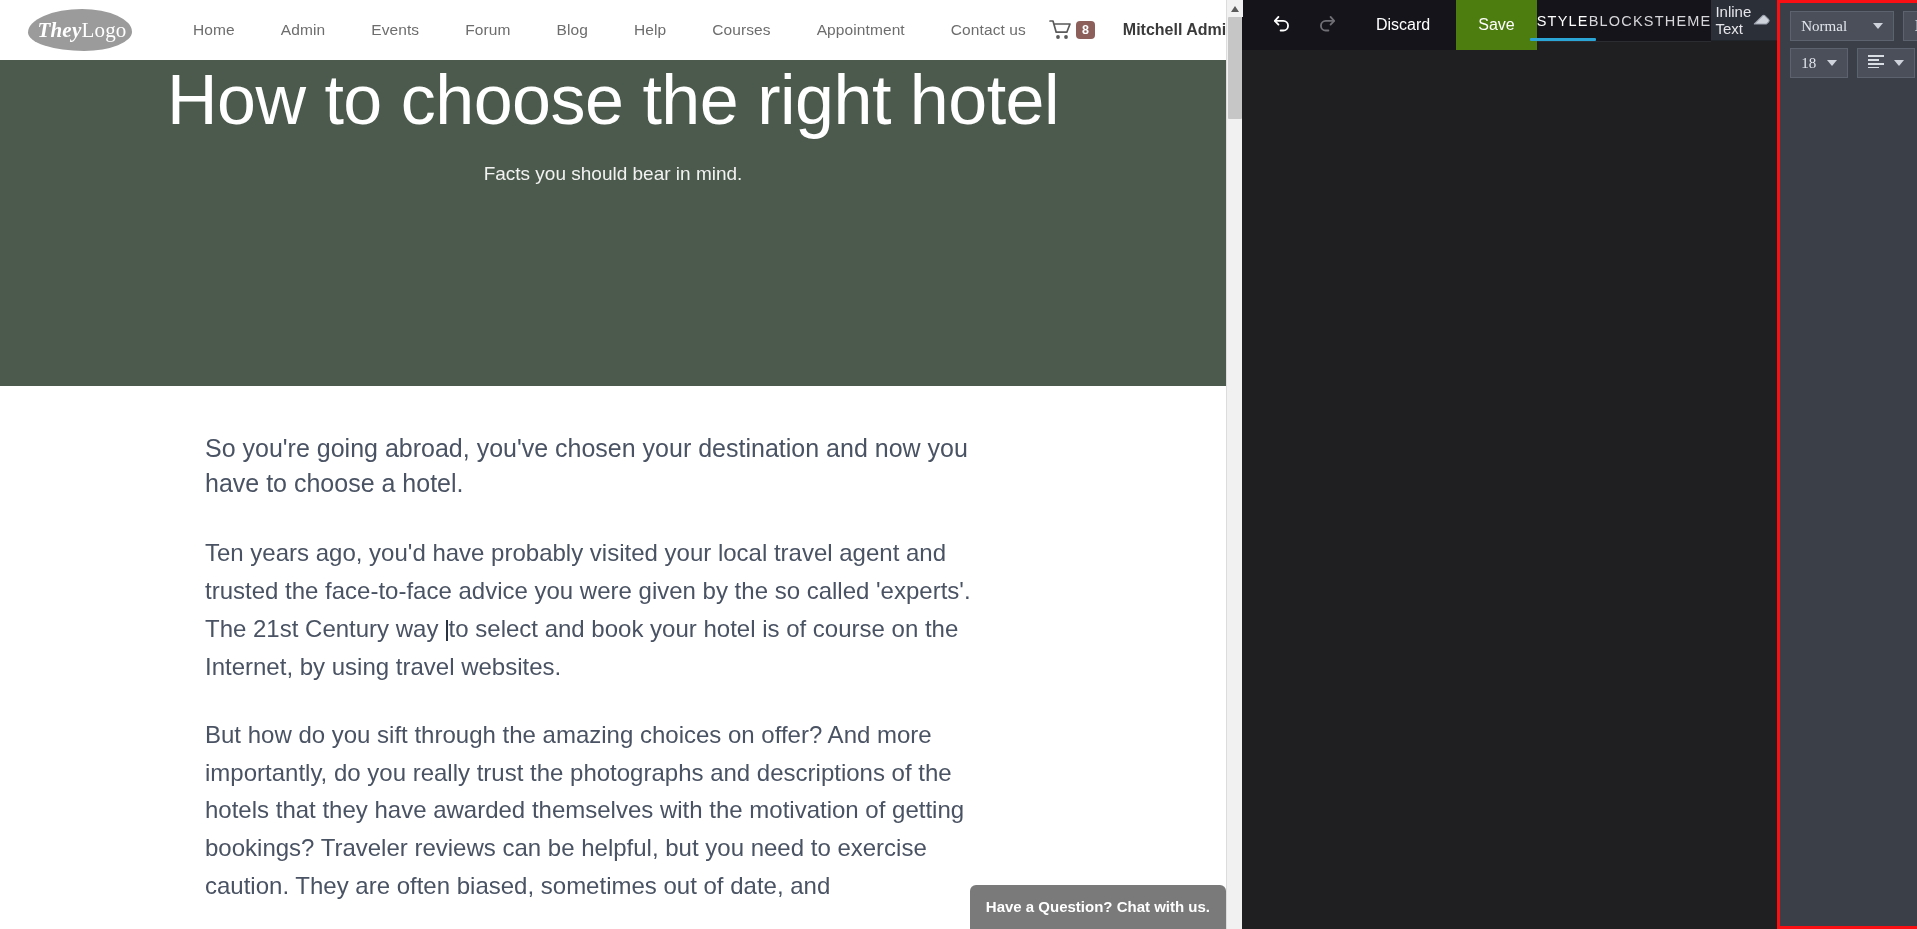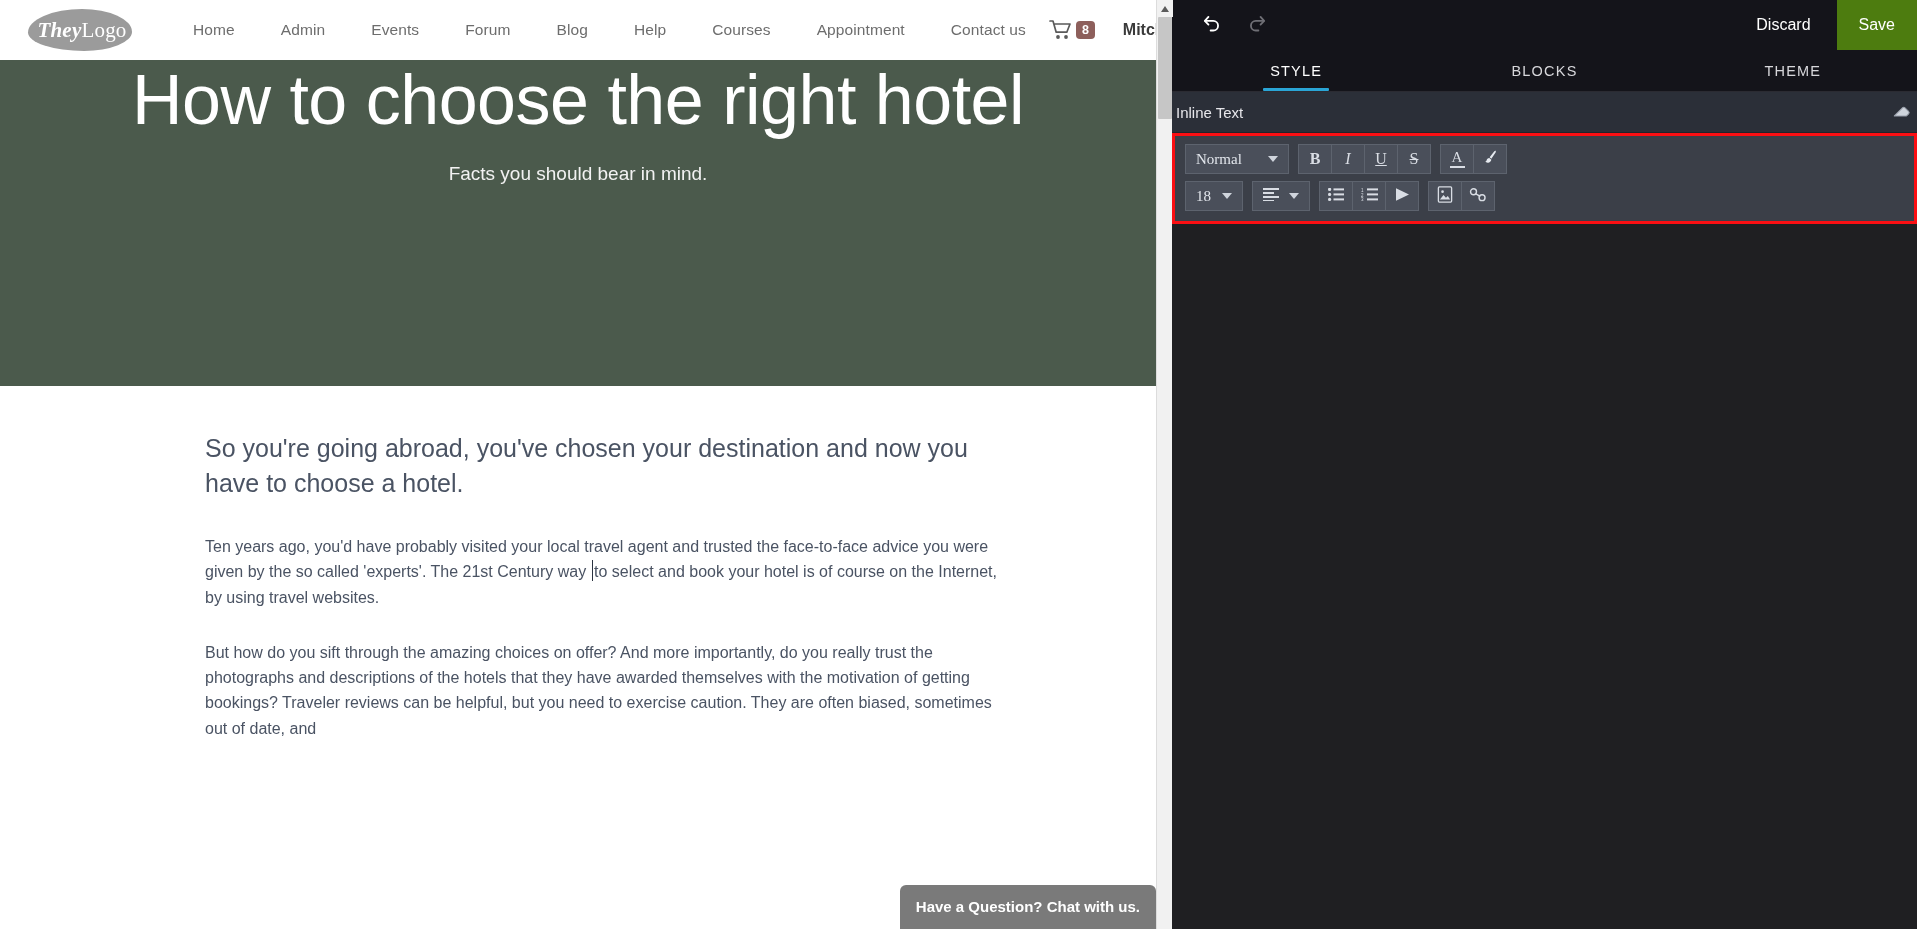--- a/index.html
+++ b/index.html
@@ -86,21 +86,21 @@
     letter-spacing: -0.5px; line-height: 1.15; text-align: center;
   }
   .hero-sub {
     color: #f2f2f2; font-size: 19px; font-weight: 300;
     margin-top: 22px; text-align: center;
   }
 
   
   .article { padding: 45px 0 0 205px; width: 1020px; }
   .article p {
-    color: #4a5363; font-size: 16px; line-height: 1.58;
+    color: #4a5363; font-size: 24px; line-height: 1.58;
     margin-bottom: 30px; font-weight: 300; max-width: 800px;
   }
   .article p.lead { font-size: 25px; line-height: 1.38; margin-bottom: 34px; }
   .caret-bar {
     display: inline-block; width: 1.5px; height: 21px;
     background: #2b3340; vertical-align: -4px; margin: 0 1px;
   }
 
   
   .chat-bubble {
@@ -126,22 +126,22 @@
     border-right: 4px solid transparent; border-bottom: 6px solid #5a5a5a;
     display: block;
   }
   .sb-thumb {
     position: absolute; top: 17px; left: 1px;
     width: 14px; height: 102px; background: #c6c6c6; border-radius: 1px;
   }
 
   
   .editor {
-    width: 745px; height: 929px; background: #1f1f22;
-    display: flex; flex-direction: column; flex: 0 0 auto;
+    width: 657px; height: 929px; background: #1f1f22;
+    display: flex; flex-direction: row; flex: 0 0 auto;
   }
 
   .ed-topbar {
     height: 50px; background: #14141a;
     display: flex; align-items: center; padding-left: 16px;
   }
   .hist-btn {
     width: 46px; height: 46px; display: flex;
     align-items: center; justify-content: center;
     color: #ffffff; cursor: pointer;

